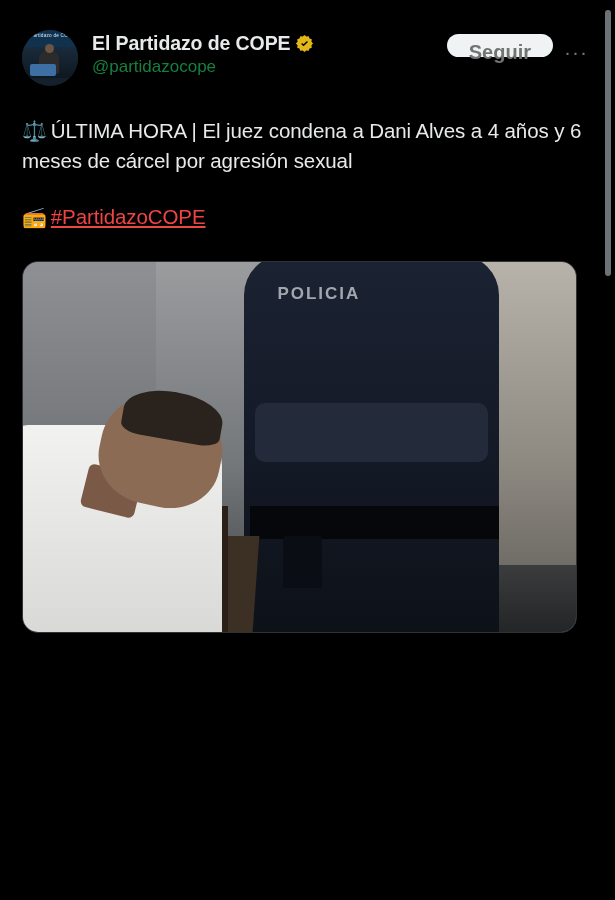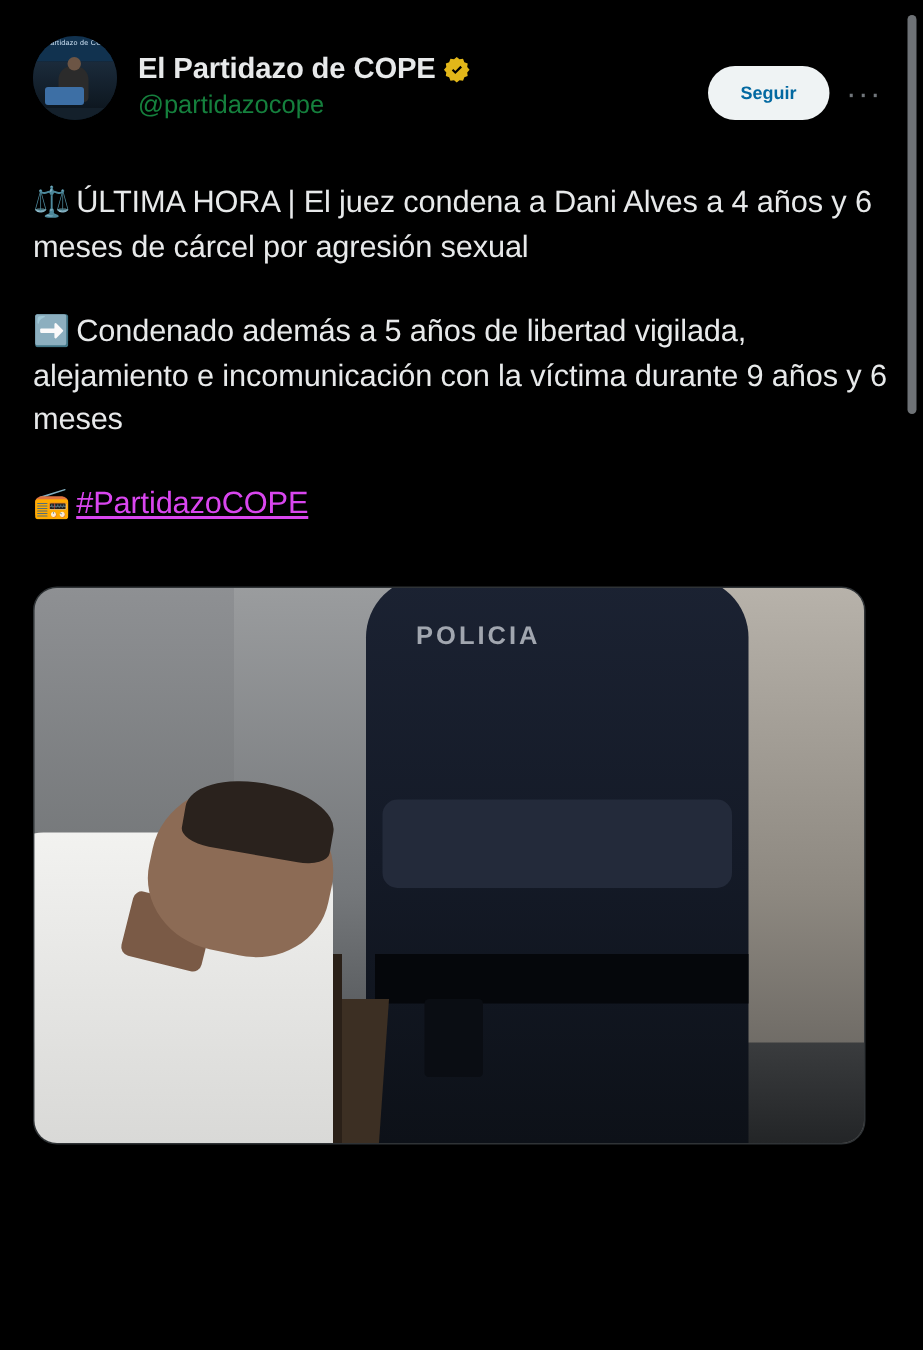--- a/index.html
+++ b/index.html
@@ -23,22 +23,23 @@
     width: 615px;
     height: 900px;
     background: #000000;
     box-sizing: border-box;
     padding: 18px 22px 0 22px;
   }
 
   
   .header {
     display: flex;
-    align-items: flex-end;
+    align-items: flex-start;
     height: 62px;
+    margin-top: 12px;
   }
   .avatar {
     width: 56px;
     height: 56px;
     border-radius: 50%;
     overflow: hidden;
     flex: 0 0 56px;
     background: #0d1b2a;
     position: relative;
   }
@@ -125,27 +126,27 @@
   }
   .handle {
     font-size: 17px;
     color: #15803d;
     margin-top: 2px;
   }
 
   .follow-btn {
     flex: 0 0 auto;
     background: #eff3f4;
-    color: #0369a1;
-    font-size: 12px;
+    color: #737373;
+    font-size: 20px;
     font-weight: bold;
     border: none;
     border-radius: 999px;
     padding: 0 22px;
-    height: 36px;
+    height: 23px;
     line-height: 36px;
     cursor: pointer;
     margin-top: 4px;
     font-family: "Liberation Sans", sans-serif;
   }
   .more-btn {
     flex: 0 0 auto;
     width: 34px;
     height: 34px;
     margin-top: 5px;
@@ -153,41 +154,41 @@
     color: #71767b;
     font-size: 21px;
     line-height: 34px;
     text-align: center;
     cursor: pointer;
     letter-spacing: 1px;
   }
 
   
   .body-text {
-    margin-top: 40px;
+    margin-top: 24px;
     font-size: 20.5px;
     line-height: 29px;
     color: #e7e9ea;
     letter-spacing: -0.1px;
   }
   .para {
     margin: 0 0 27px 0;
   }
   .para:last-child { margin-bottom: 0; }
   .emoji {
     font-size: 20px;
     margin-right: 4px;
   }
   .hashtag {
-    color: #d946ef;
+    color: #ef4444;
   }
 
   
   .media {
-    margin-top: 40px;
+    margin-top: 29px;
     width: 555px;
     height: 372px;
     border-radius: 16px;
     border: 1px solid #2f3336;
     overflow: hidden;
     position: relative;
     background: #5b5e60;
     box-sizing: border-box;
     padding-left: 32px;
   }
@@ -361,23 +362,20 @@
       <div class="handle">@partidazocope</div>
     </div>
 
     <button class="follow-btn">Seguir</button>
     <div class="more-btn">···</div>
   </div>
 
   <div class="body-text">
     <p class="para">
       <span class="emoji">⚖️</span><span>ÚLTIMA HORA | El juez condena a Dani Alves a 4 años y 6 meses de cárcel por agresión sexual</span>
-    </p>
-    <p class="para">
-      <span class="emoji">➡️</span><span>Condenado además a 5 años de libertad vigilada, alejamiento e incomunicación con la víctima durante 9 años y 6 meses</span>
     </p>
     <p class="para">
       <span class="emoji">📻</span><a class="hashtag" href="#">#PartidazoCOPE</a>
     </p>
   </div>
 
   <div class="media">
     <div class="ph-wall-left"></div>
     <div class="ph-wall-mid"></div>
     <div class="ph-wall-right"></div>

